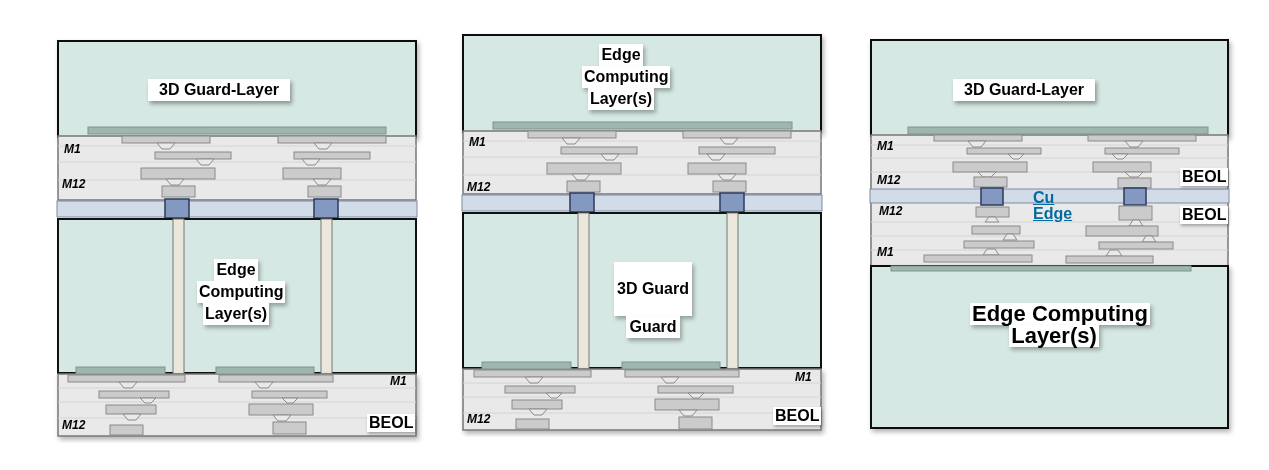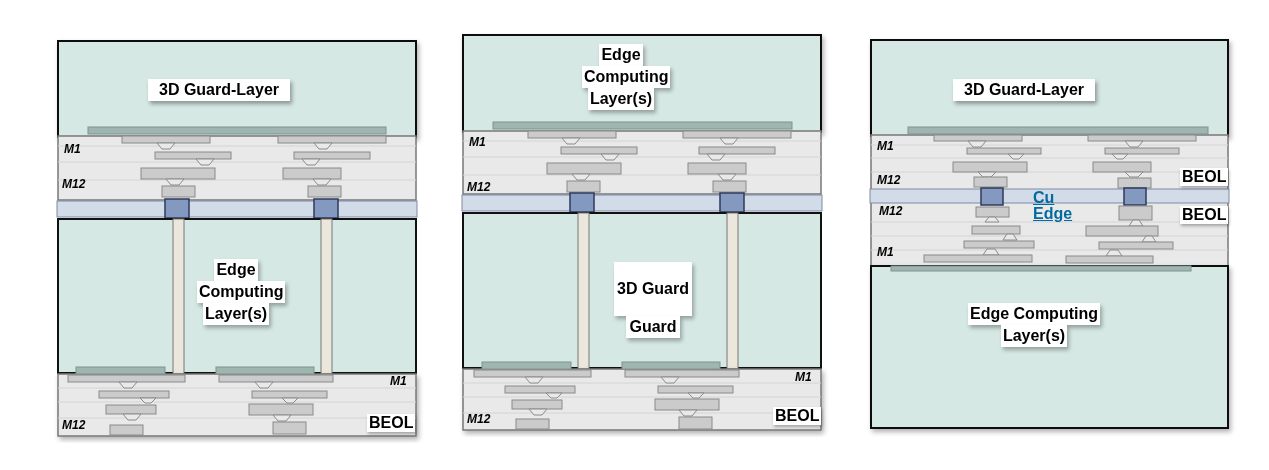--- a/index.html
+++ b/index.html
@@ -211,21 +211,21 @@
 </div>
 <div class="side" style="left:469px;top:135px;">M1</div>
 <div class="side" style="left:467px;top:180px;">M12</div>
 <div class="side" style="left:795px;top:370px;">M1</div>
 <div class="side" style="left:467px;top:412px;">M12</div>
 <div class="beol" style="left:773px;top:407px;">BEOL</div>
 
 <div class="tag" style="left:953px;top:79px;font-size:16px;line-height:22px;padding:0 11px;">
   <span>3D Guard-Layer</span>
 </div>
-<div class="tag" style="left:950px;top:303px;font-size:16px;line-height:22px;width:168px;background:transparent;box-shadow:none;padding:0;">
+<div class="tag" style="left:970px;top:303px;font-size:22px;line-height:22px;width:168px;background:transparent;box-shadow:none;padding:0;">
   <div style="display:inline-block;background:#fff;padding:0 2px;box-shadow:2px 3px 4px rgba(0,0,0,0.3);">Edge Computing</div><br>
   <div style="display:inline-block;background:#fff;padding:0 2px;box-shadow:2px 3px 4px rgba(0,0,0,0.3);">Layer(s)</div>
 </div>
 <div class="side" style="left:877px;top:139px;">M1</div>
 <div class="side" style="left:877px;top:173px;">M12</div>
 <div class="side" style="left:879px;top:204px;">M12</div>
 <div class="side" style="left:877px;top:245px;">M1</div>
 <div class="beol" style="left:1180px;top:168px;">BEOL</div>
 <div class="beol" style="left:1180px;top:206px;">BEOL</div>
 <div class="cu" style="left:1033px;top:189px;">Cu</div>

